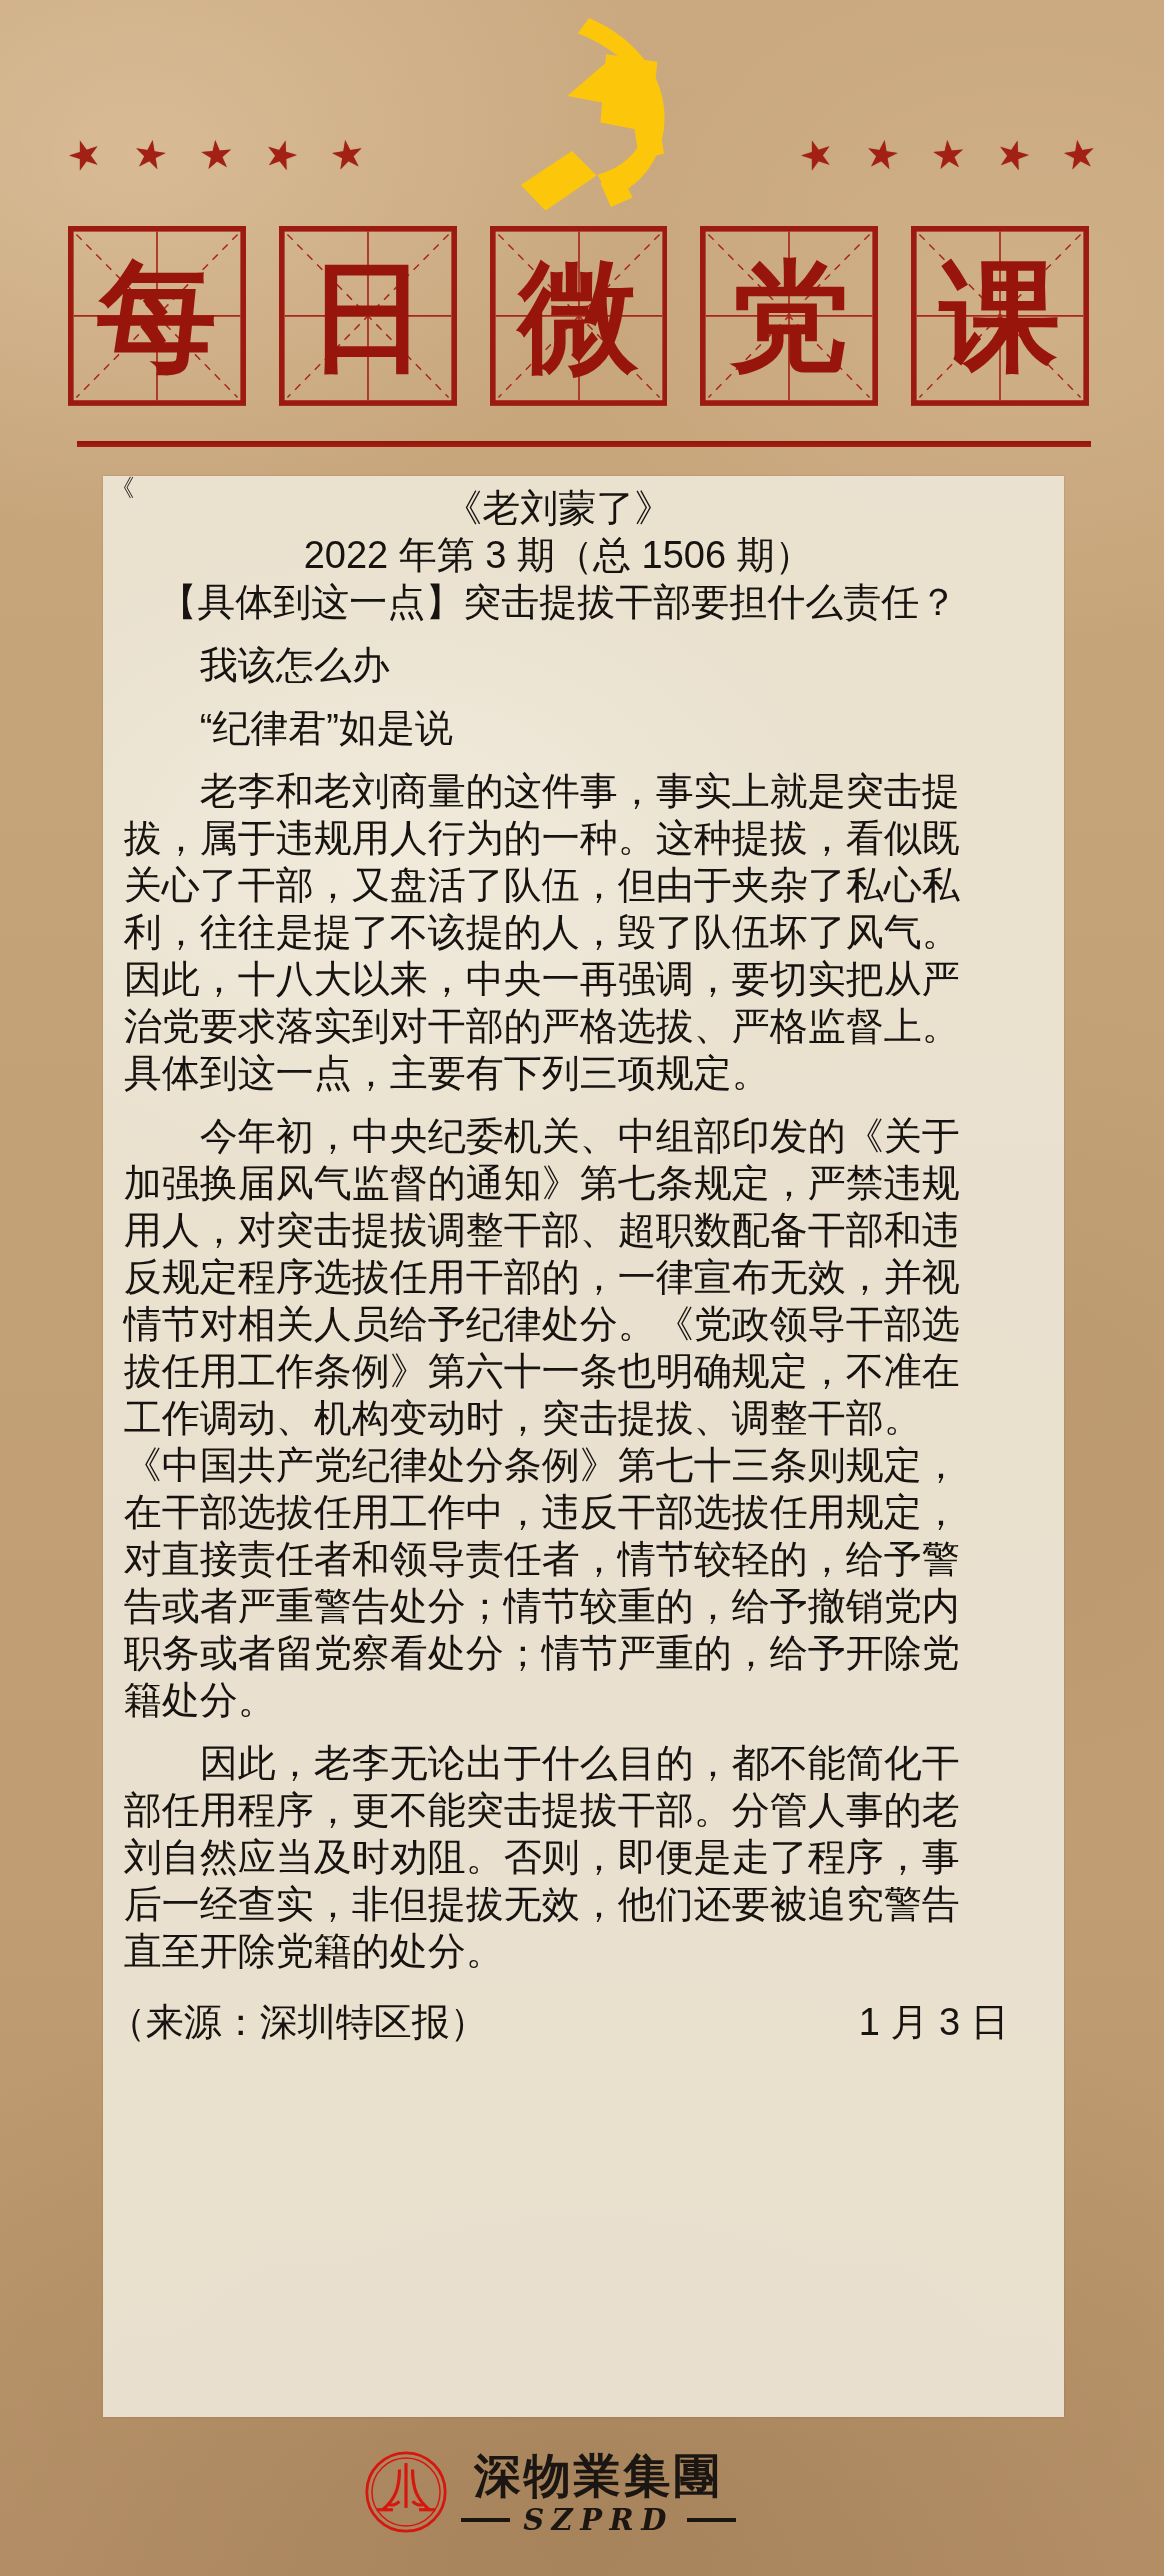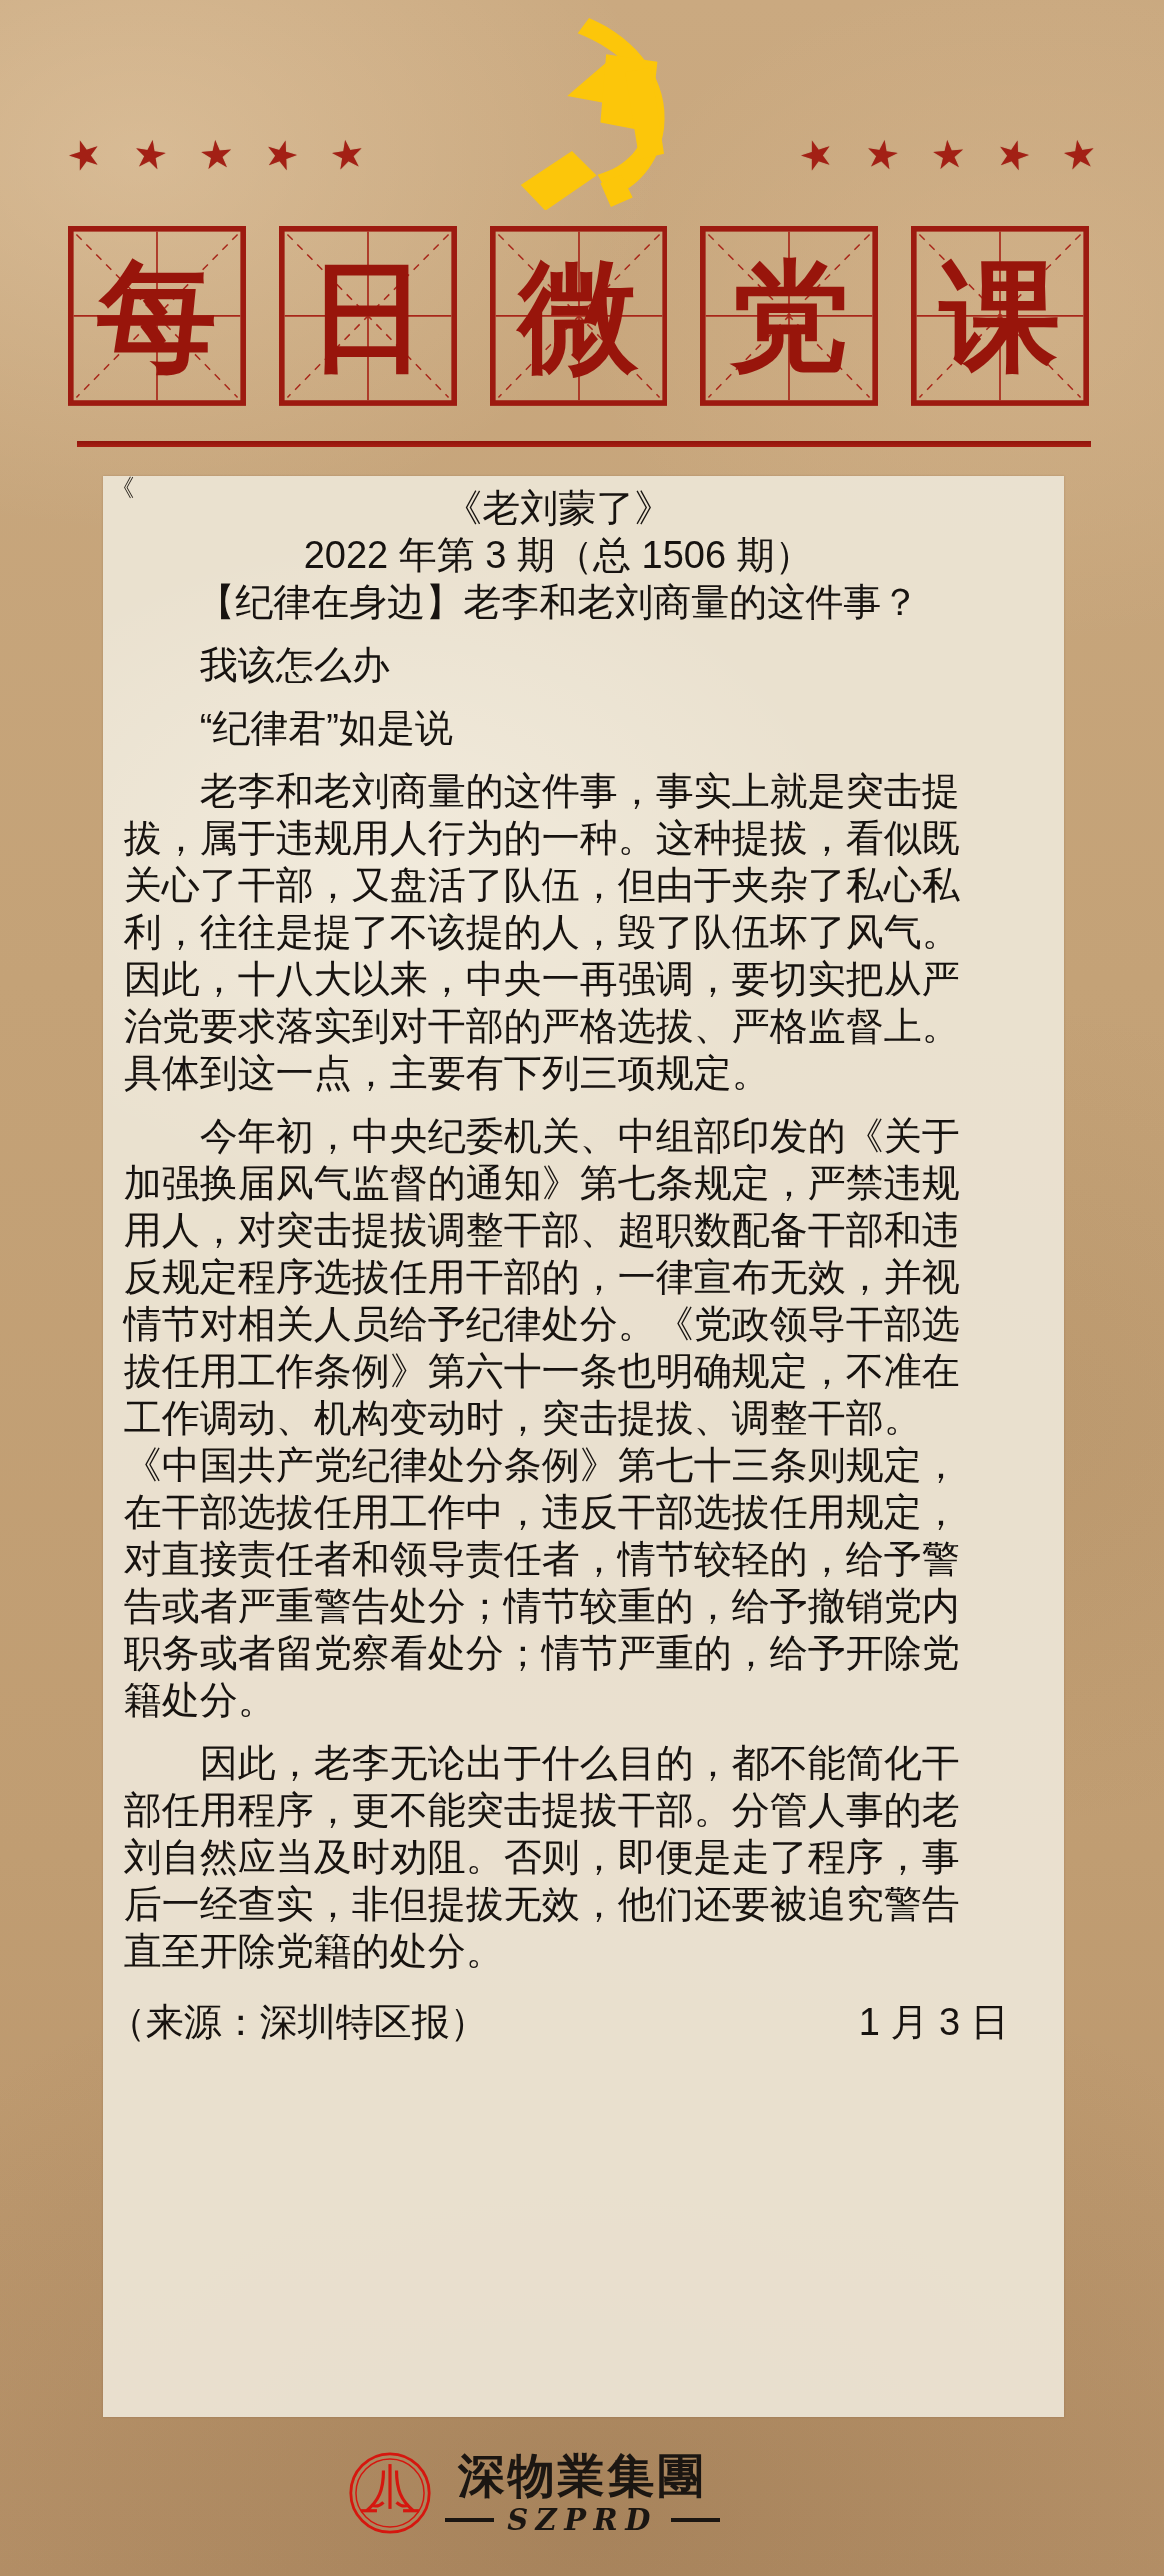--- a/index.html
+++ b/index.html
@@ -55,22 +55,22 @@
   .text-col{
     position:absolute;left:4.7px;top:9.4px;width:901px;
     font-size:38px;line-height:47px;color:#171310;
     letter-spacing:0;
   }
   .t-center{text-align:center;}
   .para{margin:16px;text-indent:2em;text-align:left;}
   .src-row{display:flex;justify-content:space-between;margin-top:24px;}
   
   .footer-logo{
-    position:absolute;left:0;top:2450px;width:1068px;
-    display:flex;justify-content:center;align-items:center;gap:13px;
+    position:absolute;left:16px;top:2450px;width:1068px;
+    display:flex;justify-content:center;gap:13px;
   }
   .logo-text{display:flex;flex-direction:column;align-items:center;}
   .company-name{
     font-family:"DejaVu Serif","Liberation Serif",serif;
     font-size:47px;font-weight:bold;color:#1b1612;letter-spacing:2.8px;line-height:52px;
   }
   .abbr-row{display:flex;align-items:center;gap:13px;margin-top:1.9px;}
   .abbr-dash{width:49px;height:3.7px;background:#1b1612;}
   .abbr-text{
     font-family:"DejaVu Serif","Liberation Serif",serif;
@@ -169,21 +169,21 @@
     </div>
   </div>
 
   <div class="red-rule"></div>
 
   <div class="panel">
     <span class="corner-mark">《</span>
     <div class="text-col">
       <div class="t-center">《老刘蒙了》</div>
       <div class="t-center">2022 年第 3 期（总 1506 期）</div>
-      <div class="t-center">【纪律在身边】老李和老刘商量的这件事？</div>
+      <div class="t-center">【具体到这一点】突击提拔干部要担什么责任？</div>
       <div>
           <p class="para">我该怎么办</p>
           <p class="para">“纪律君”如是说</p>
           <p class="para">老李和老刘商量的这件事，事实上就是突击提拔，属于违规用人行为的一种。这种提拔，看似既关心了干部，又盘活了队伍，但由于夹杂了私心私利，往往是提了不该提的人，毁了队伍坏了风气。因此，十八大以来，中央一再强调，要切实把从严治党要求落实到对干部的严格选拔、严格监督上。具体到这一点，主要有下列三项规定。</p>
           <p class="para">今年初，中央纪委机关、中组部印发的《关于加强换届风气监督的通知》第七条规定，严禁违规用人，对突击提拔调整干部、超职数配备干部和违反规定程序选拔任用干部的，一律宣布无效，并视情节对相关人员给予纪律处分。《党政领导干部选拔任用工作条例》第六十一条也明确规定，不准在工作调动、机构变动时，突击提拔、调整干部。《中国共产党纪律处分条例》第七十三条则规定，在干部选拔任用工作中，违反干部选拔任用规定，对直接责任者和领导责任者，情节较轻的，给予警告或者严重警告处分；情节较重的，给予撤销党内职务或者留党察看处分；情节严重的，给予开除党籍处分。</p>
           <p class="para">因此，老李无论出于什么目的，都不能简化干部任用程序，更不能突击提拔干部。分管人事的老刘自然应当及时劝阻。否则，即便是走了程序，事后一经查实，非但提拔无效，他们还要被追究警告直至开除党籍的处分。</p>
         </div>
       <div class="src-row">
         <span>（来源：深圳特区报）</span>
         <span>1 月 3 日</span>

